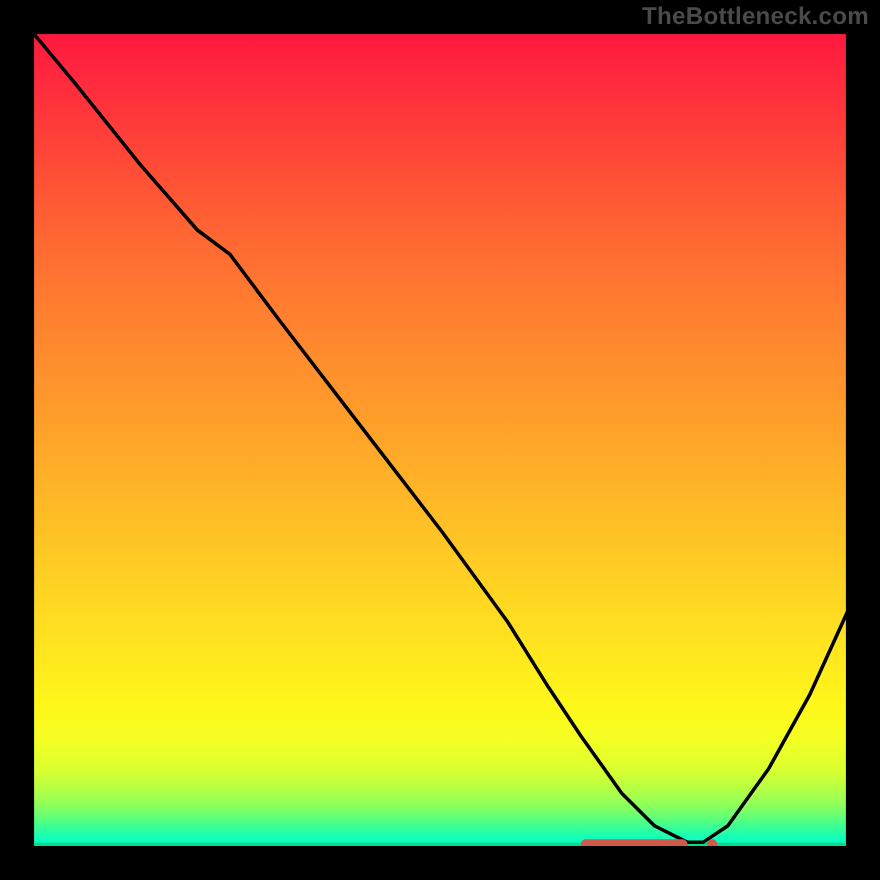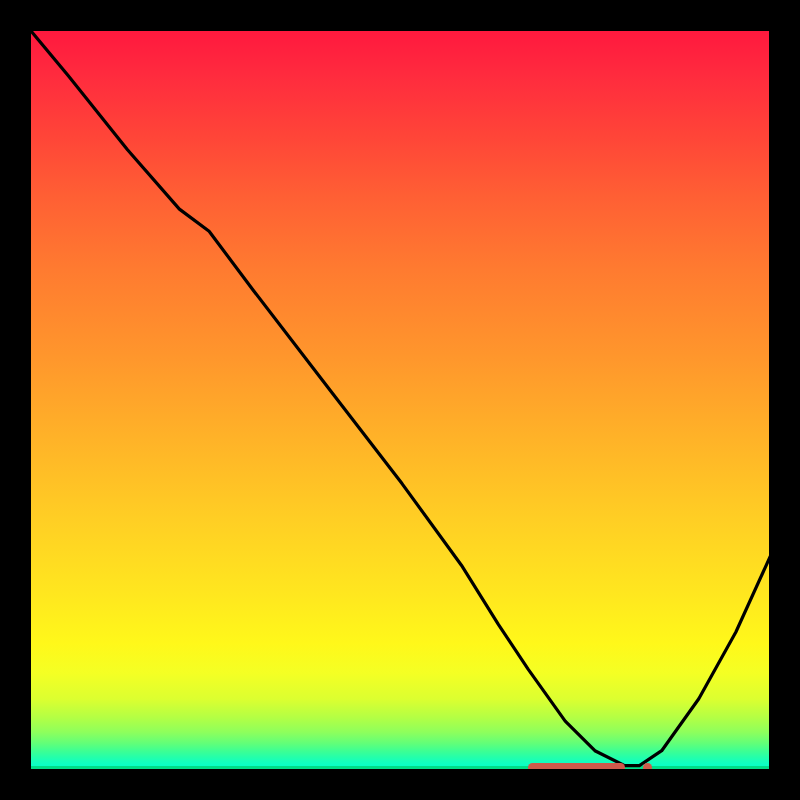--- a/index.html
+++ b/index.html
@@ -97,20 +97,21 @@
     height: 9px;
     border-radius: 50%;
     background: #cf5a4b;
     z-index: 35;
   }
 </style>
 </head>
 <body>
 
 <div class="container">
+  <div class="watermark">TheBottleneck.com</div>
 
   <div class="plot-area">
 
     <div class="gradient"></div>
     <div class="green-line"></div>
 
     <svg class="curve" width="742" height="742">
       <path fill="none" stroke="#000" stroke-width="3.2" stroke-linejoin="round" stroke-linecap="round" d="M0.0 0.0 L37.1 44.5 L96.5 118.7 L148.4 178.1 L178.1 200.3 L222.6 259.7 L296.8 356.2 L371.0 452.6 L430.4 534.2 L467.5 593.6 L497.1 638.1 L534.2 690.1 L563.9 719.7 L593.6 734.6 L608.4 734.6 L630.7 719.7 L667.8 667.8 L704.9 601.0 L742.0 519.4"></path>
     </svg>
 

